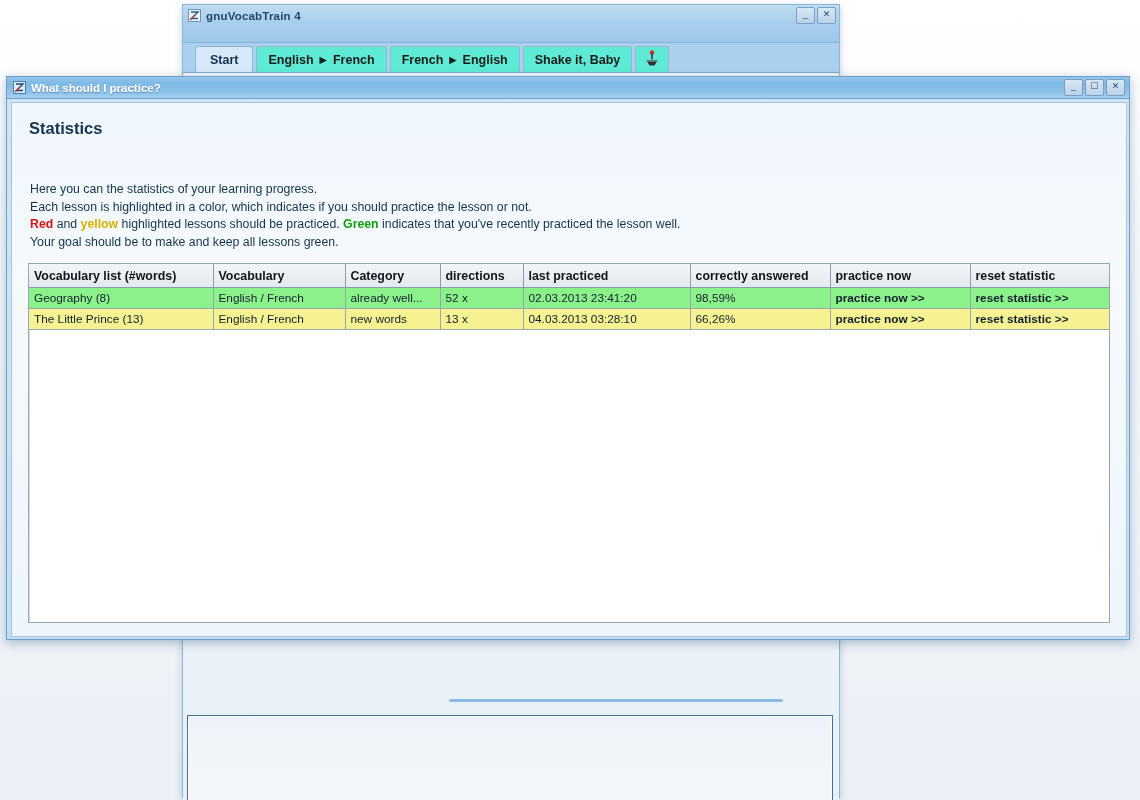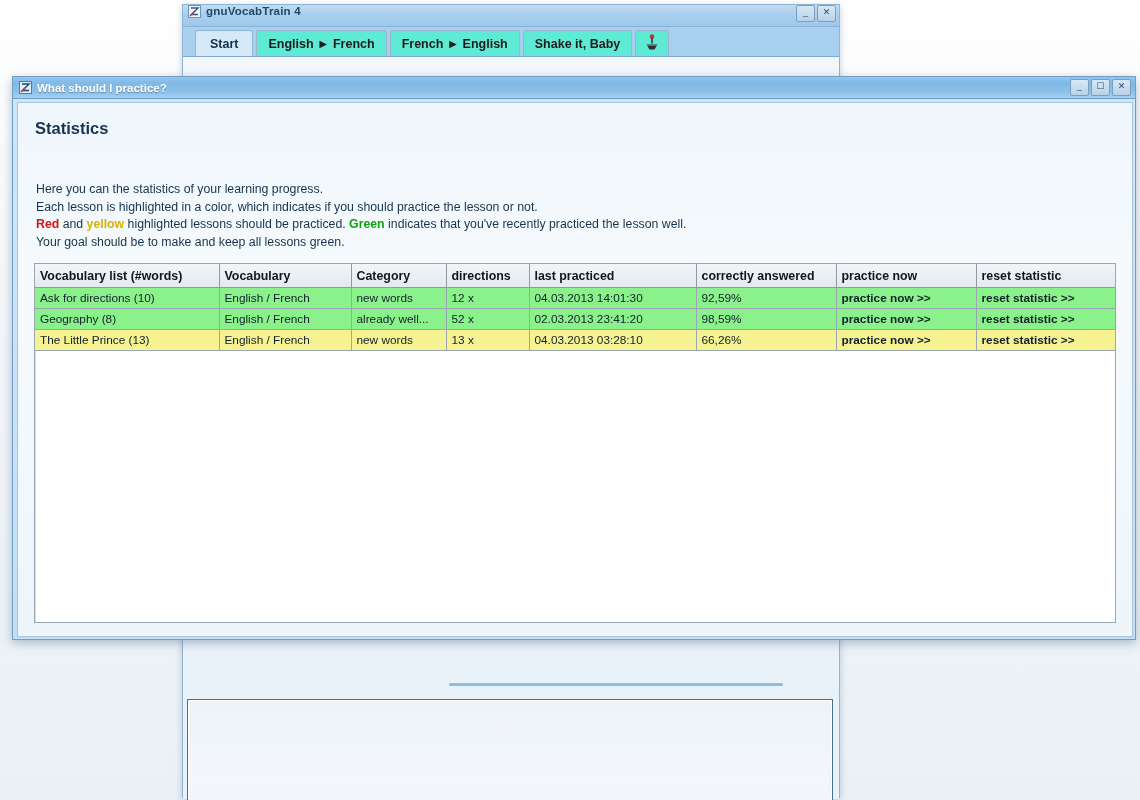--- a/index.html
+++ b/index.html
@@ -19,22 +19,22 @@
     left: 182px; top: 4px;
     width: 656px; height: 792px;
     background: linear-gradient(180deg, #eef4fa 0%, #e6eef7 100%);
     border: 1px solid #8fb4d4;
     box-shadow: 0 2px 7px rgba(90,120,150,.35);
   }
   #main-titlebar {
     height: 21px;
     background: linear-gradient(180deg, #bfdcf2 0%, #a9cfee 45%, #9ec8ea 100%);
     border-bottom: 1px solid #89b3d6;
-    display: flex; 
-    padding: 0 3px 0 5px;
+    display: flex; align-items: center;
+    padding: 0 3px 16px 5px;
     position: relative;
   }
   .win-icon {
     width: 13px; height: 13px; margin-right: 5px;
     flex: 0 0 auto; position: relative;
   }
   .win-icon svg { display:block; }
   #main-title-text {
     font-size: 11.5px; font-weight: bold;
     color: #23486b; letter-spacing: .2px;
@@ -104,21 +104,21 @@
     position: absolute;
     left: 266px; top: 626px;
     width: 334px; height: 3px;
     background: #8cbde4;
     border-radius: 2px;
   }
 
   
   #dialog-window {
     position: absolute;
-    left: 12px; top: 76px;
+    left: 6px; top: 76px;
     width: 1122px; height: 562px;
     border: 1px solid #6f9fc6;
     background: linear-gradient(180deg, #cfe6f8 0%, #c3def4 100%);
     box-shadow: 0 3px 10px rgba(70,105,140,.42);
     padding: 0;
   }
   #dialog-titlebar {
     height: 21px;
     background: linear-gradient(180deg,#96c6ec 0%, #7fb9e6 30%, #8cc1e9 70%, #a5d0f1 100%);
     border-bottom: 1px solid #6d9ec5;
@@ -322,30 +322,20 @@
             <th>Category</th>
             <th>directions</th>
             <th>last practiced</th>
             <th>correctly answered</th>
             <th>practice now</th>
             <th>reset statistic</th>
           </tr>
         </thead>
         <tbody id="stats-tbody">
             <tr class="row-green">
-              <td>Ask for directions (10)</td>
-              <td>English / French</td>
-              <td>new words</td>
-              <td>12 x</td>
-              <td>04.03.2013 14:01:30</td>
-              <td>92,59%</td>
-              <td class="action-cell">practice now &gt;&gt;</td>
-              <td class="action-cell">reset statistic &gt;&gt;</td>
-            </tr>
-            <tr class="row-green">
               <td>Geography (8)</td>
               <td>English / French</td>
               <td>already well...</td>
               <td>52 x</td>
               <td>02.03.2013 23:41:20</td>
               <td>98,59%</td>
               <td class="action-cell">practice now &gt;&gt;</td>
               <td class="action-cell">reset statistic &gt;&gt;</td>
             </tr>
             <tr class="row-yellow">

